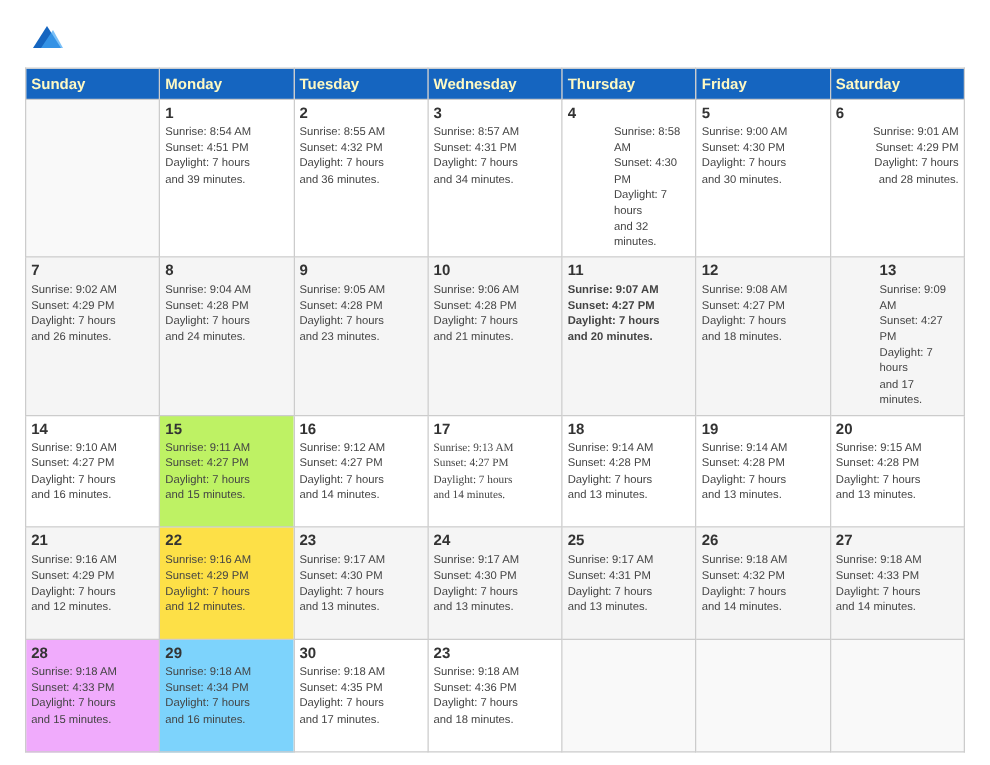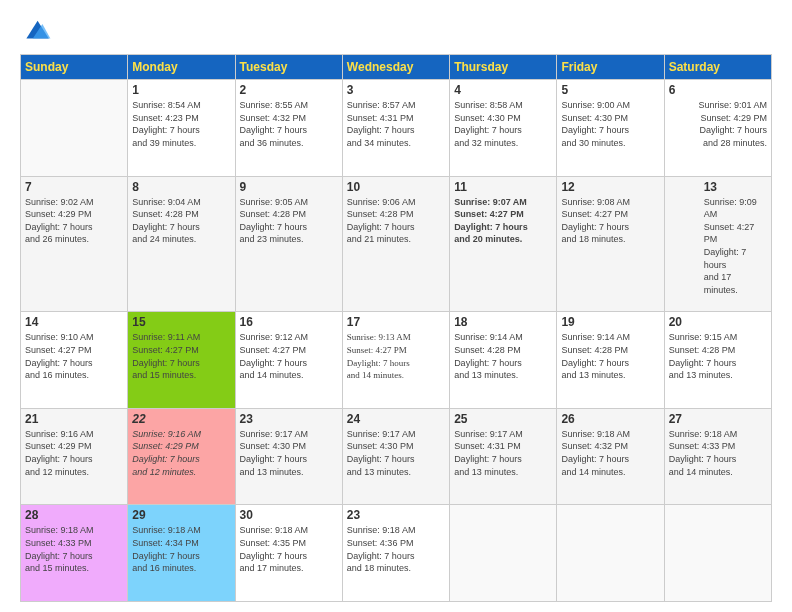--- a/index.html
+++ b/index.html
@@ -53,21 +53,21 @@
       color: #555;
     }
     .calendar {
       width: 100%;
       border-collapse: collapse;
       flex: 1;
       table-layout: fixed;
     }
     .calendar th {
       background: #1565c0;
-      color: #fde047;
+      color: #fef9c3;
       font-size: 12px;
       font-weight: bold;
       padding: 5px 4px;
       text-align: left;
       border: 1px solid #ccc;
     }
     .calendar td {
       border: 1px solid #ccc;
       vertical-align: top;
       padding: 3px 4px;
@@ -130,41 +130,41 @@
           <th>Friday</th>
           <th>Saturday</th>
         </tr>
     </thead>
     <tbody id="calendar-body">
     <tr>
           <td class="empty-cell" style="background: rgb(255, 255, 255);"></td>
           <td style="background: rgb(255, 255, 255);">
             <span class="day-num">1</span>
             <div class="day-info" style="white-space: pre-line;">Sunrise: 8:54 AM
-Sunset: 4:23 PM
+Sunset: 4:51 PM
 Daylight: 7 hours
 and 39 minutes.</div>
           </td>
           <td style="background: rgb(255, 255, 255);">
             <span class="day-num">2</span>
             <div class="day-info" style="white-space: pre-line;">Sunrise: 8:55 AM
 Sunset: 4:32 PM
 Daylight: 7 hours
 and 36 minutes.</div>
           </td>
           <td style="background: rgb(255, 255, 255);">
             <span class="day-num">3</span>
             <div class="day-info" style="white-space: pre-line;">Sunrise: 8:57 AM
 Sunset: 4:31 PM
 Daylight: 7 hours
 and 34 minutes.</div>
           </td>
           <td style="background: rgb(255, 255, 255);">
             <span class="day-num">4</span>
-            <div class="day-info" style="white-space: pre-line;">Sunrise: 8:58 AM
+            <div class="day-info" style="white-space: pre-line; margin-left: 37px;">Sunrise: 8:58 AM
 Sunset: 4:30 PM
 Daylight: 7 hours
 and 32 minutes.</div>
           </td>
           <td style="background: rgb(255, 255, 255);">
             <span class="day-num">5</span>
             <div class="day-info" style="white-space: pre-line;">Sunrise: 9:00 AM
 Sunset: 4:30 PM
 Daylight: 7 hours
 and 30 minutes.</div>
@@ -229,21 +229,21 @@
           </td>
         </tr>
         <tr>
           <td style="background: rgb(255, 255, 255);">
             <span class="day-num">14</span>
             <div class="day-info" style="white-space: pre-line;">Sunrise: 9:10 AM
 Sunset: 4:27 PM
 Daylight: 7 hours
 and 16 minutes.</div>
           </td>
-          <td style="background: #84cc16;">
+          <td style="background: #bef264;">
             <span class="day-num">15</span>
             <div class="day-info" style="white-space: pre-line;">Sunrise: 9:11 AM
 Sunset: 4:27 PM
 Daylight: 7 hours
 and 15 minutes.</div>
           </td>
           <td style="background: rgb(255, 255, 255);">
             <span class="day-num">16</span>
             <div class="day-info" style="white-space: pre-line;">Sunrise: 9:12 AM
 Sunset: 4:27 PM
@@ -280,21 +280,21 @@
           </td>
         </tr>
         <tr>
           <td style="background: rgb(245, 245, 245);">
             <span class="day-num">21</span>
             <div class="day-info" style="white-space: pre-line;">Sunrise: 9:16 AM
 Sunset: 4:29 PM
 Daylight: 7 hours
 and 12 minutes.</div>
           </td>
-          <td style="background: #fca5a5; font-style: italic;">
+          <td style="background: #fde047;">
             <span class="day-num">22</span>
             <div class="day-info" style="white-space: pre-line;">Sunrise: 9:16 AM
 Sunset: 4:29 PM
 Daylight: 7 hours
 and 12 minutes.</div>
           </td>
           <td style="background: rgb(245, 245, 245);">
             <span class="day-num">23</span>
             <div class="day-info" style="white-space: pre-line;">Sunrise: 9:17 AM
 Sunset: 4:30 PM

